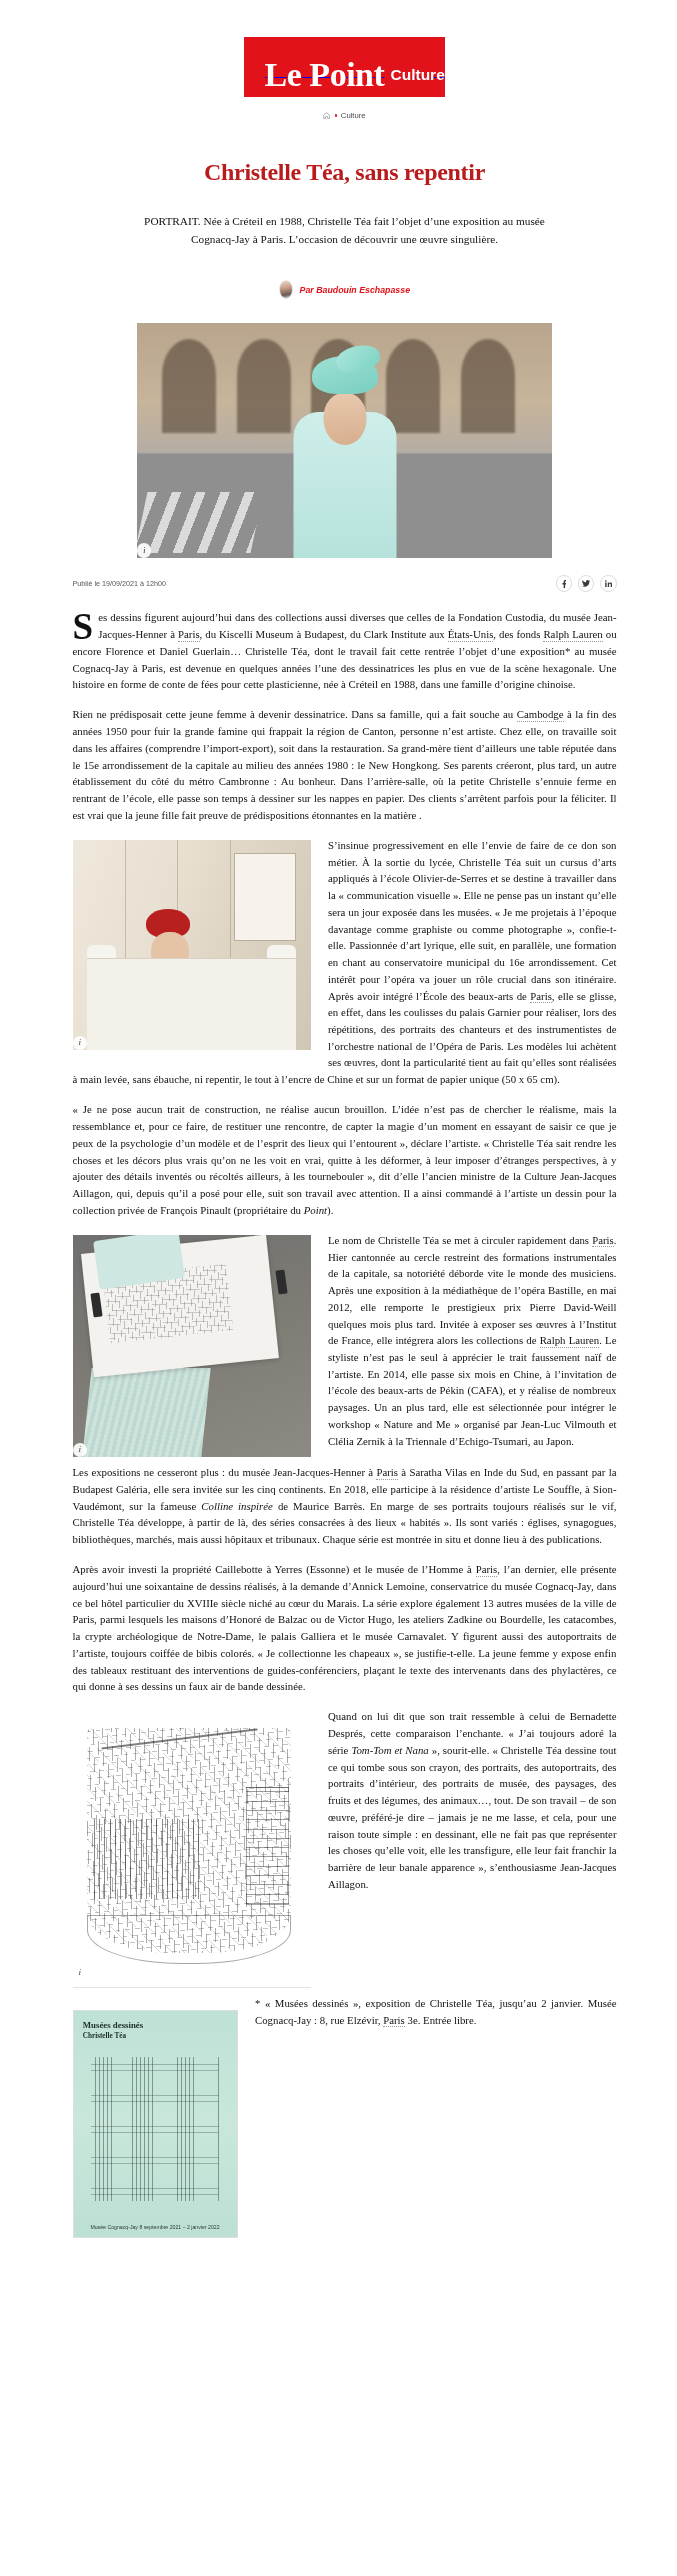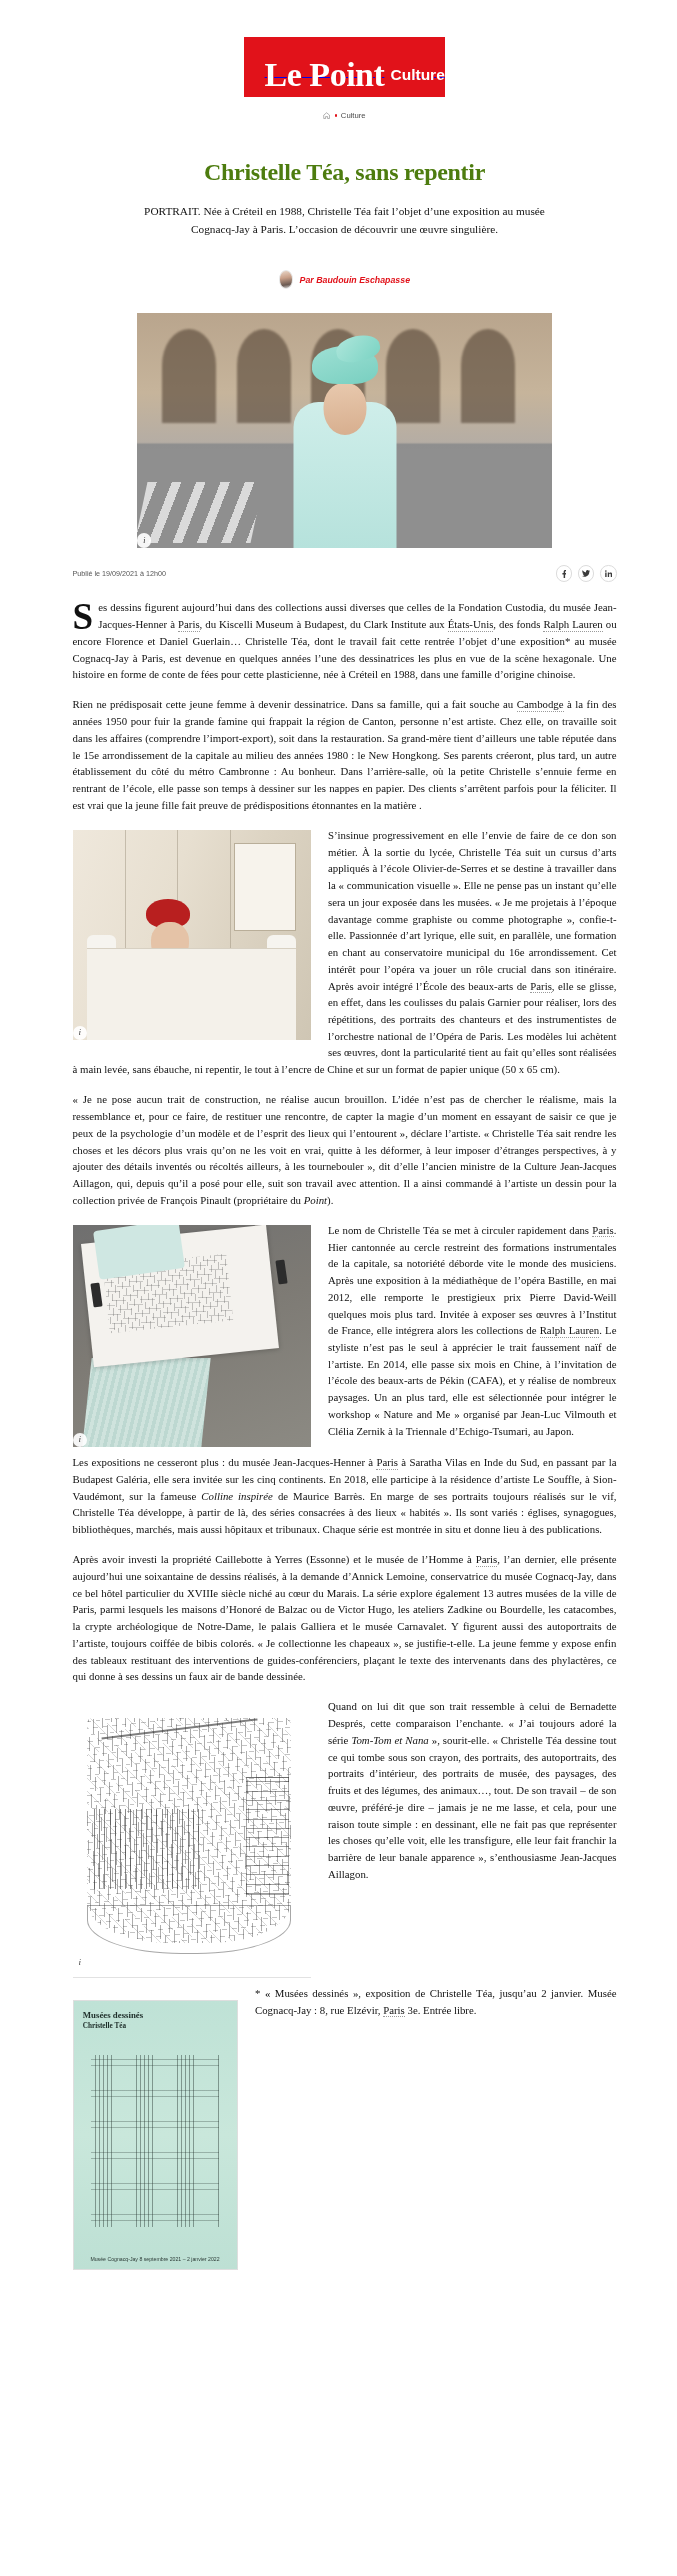--- a/index.html
+++ b/index.html
@@ -60,30 +60,30 @@
 
   
   h1.title {
     font-family: "Liberation Serif", serif;
     font-weight: 700;
     font-size: 24px;
     line-height: 1.12;
     text-align:center;
     margin: 38px 62px 0 62px;
     letter-spacing: -0.3px;
-    color:#4d7c0f;
+    color:#b91c1c;
   }
 
   
   .chapo {
     font-family: "Liberation Serif", serif;
     font-size: 11.3px;
     line-height: 1.62;
     text-align:center;
-    margin: 16px 111px 0 111px;
+    margin: 26px 111px 0 111px;
     color:#111;
   }
 
   
   .byline {
     display:flex; align-items:center; justify-content:center;
     margin-top: 32px;
   }
   .byline .avatar {
     width: 14.4px; height:18.5px; border-radius: 50%;
@@ -295,21 +295,21 @@
   }
   .ph-ink .base {
     position:absolute; left:6%; right:8%; bottom:6%; height:18%;
     border:0.5px solid rgba(60,60,60,.45); border-radius: 0 0 46% 46% / 0 0 70% 70%;
   }
   .fig-rule { border-top:0.5px solid #e2e2e2; margin-top:7.2px; }
 
   
   .bookblock { float:left; width: 165px; margin: 15.5px 17.5px 10.3px 0; position:relative; }
   .bookcover {
-    width: 100%; height: 270px;
+    width: 100%; height: 228px;
     background: linear-gradient(180deg,#bfe2d6 0%, #c9e7db 50%, #bde0d4 100%);
     position:relative; overflow:hidden;
     border:0.5px solid #dedede;
   }
   .bookcover .bt {
     position:absolute; left:9.3px; top:8.2px; right:9.3px;
     font-family:"Liberation Serif",serif;
     font-size:8.8px; font-weight:700; color:#20302c; line-height:1.25;
   }
   .bookcover .bt small { display:block; font-weight:700; font-size:7.2px; margin-top:1.5px; }

